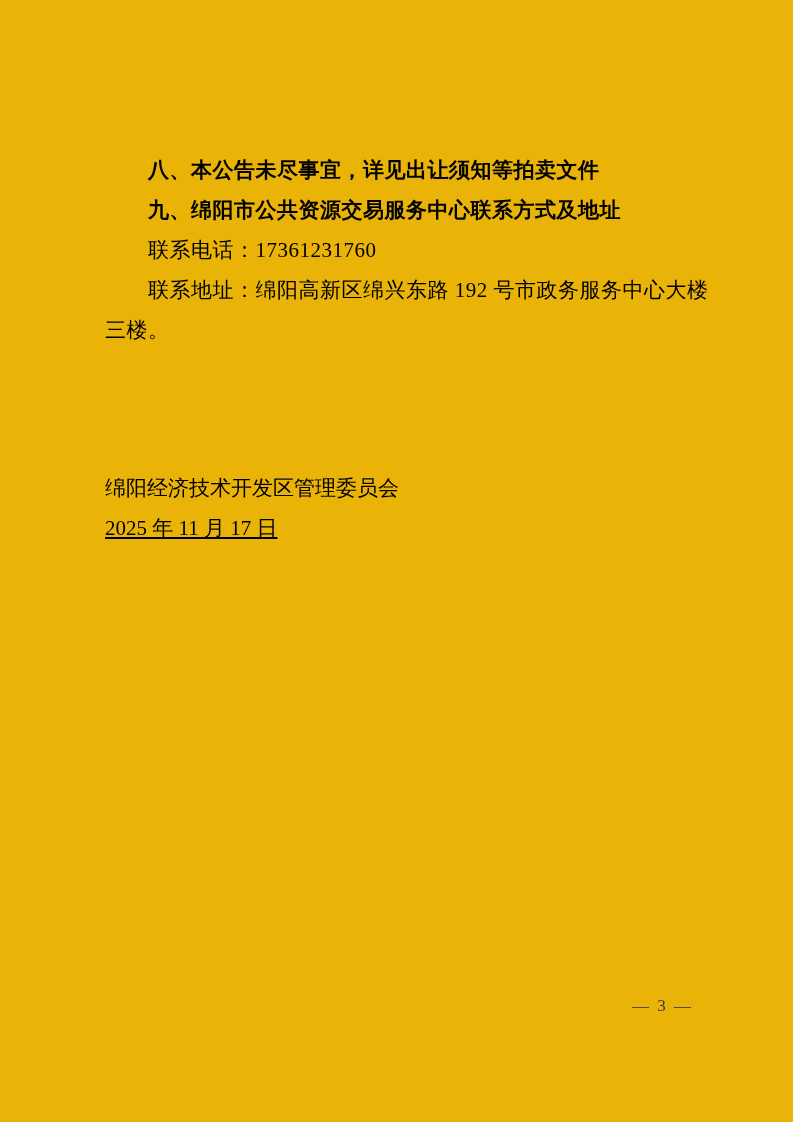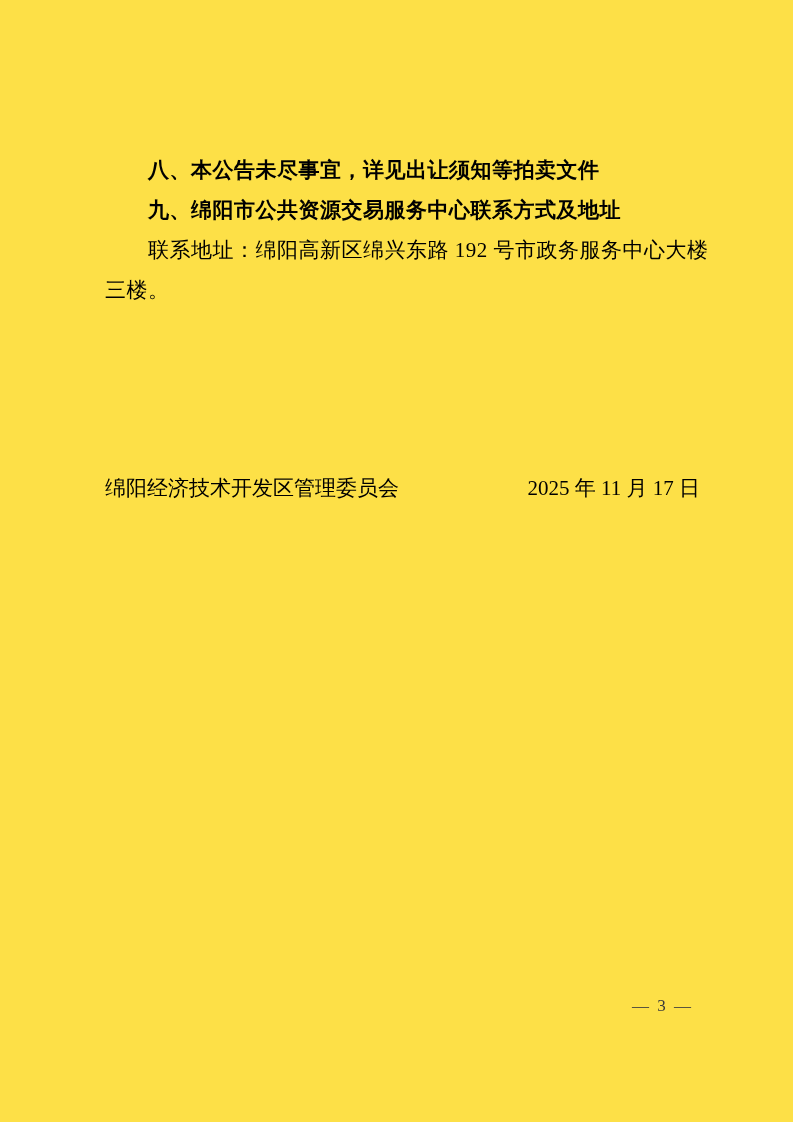--- a/index.html
+++ b/index.html
@@ -5,21 +5,21 @@
   * { box-sizing: border-box; }
   html, body {
     margin: 0;
     padding: 0;
     background: #ffffff;
   }
   .page {
     position: relative;
     width: 793px;
     height: 1122px;
-    background: #fde047;
+    background: #eab308;
     color: #000000;
     font-family: "Liberation Serif", serif;
     overflow: hidden;
   }
   .content {
     position: absolute;
     left: 105px;
     top: 150px;
     width: 600px;
   }
@@ -47,49 +47,52 @@
   .signatures {
     position: absolute;
     left: 105px;
     right: 93px;
     top: 468px;
     font-size: 21px;
     line-height: 40px;
     display: flex;
     justify-content: space-between;
     align-items: flex-start;
+    flex-direction: column;
   }
   .sig-left {
     white-space: nowrap;
   }
   .sig-right {
     text-align: center;
     white-space: nowrap;
   }
   .sig-date {
     line-height: 40px;
+    text-decoration: underline;
   }
   .footer-page-number {
     position: absolute;
     top: 996px;
     right: 100px;
     font-size: 17px;
     color: #3c3c3c;
     letter-spacing: 2px;
     font-family: "Liberation Serif", serif;
   }
 </style>
 </head>
 <body>
 
 <div class="page">
 
   <div class="content">
     <p class="heading">八、本公告未尽事宜，详见出让须知等拍卖文件</p>
     <p class="heading">九、绵阳市公共资源交易服务中心联系方式及地址</p>
+    <p class="body-line">联系电话：17361231760</p>
     <p class="body-line">联系地址：绵阳高新区绵兴东路 192 号市政务服务中心大楼</p>
     <p class="wrap-line">三楼。</p>
   </div>
 
   <div class="signatures">
     <div class="sig-left">绵阳经济技术开发区管理委员会</div>
     <div class="sig-right">
       <div class="sig-date">2025 年 11 月 17 日</div>
     </div>
   </div>

